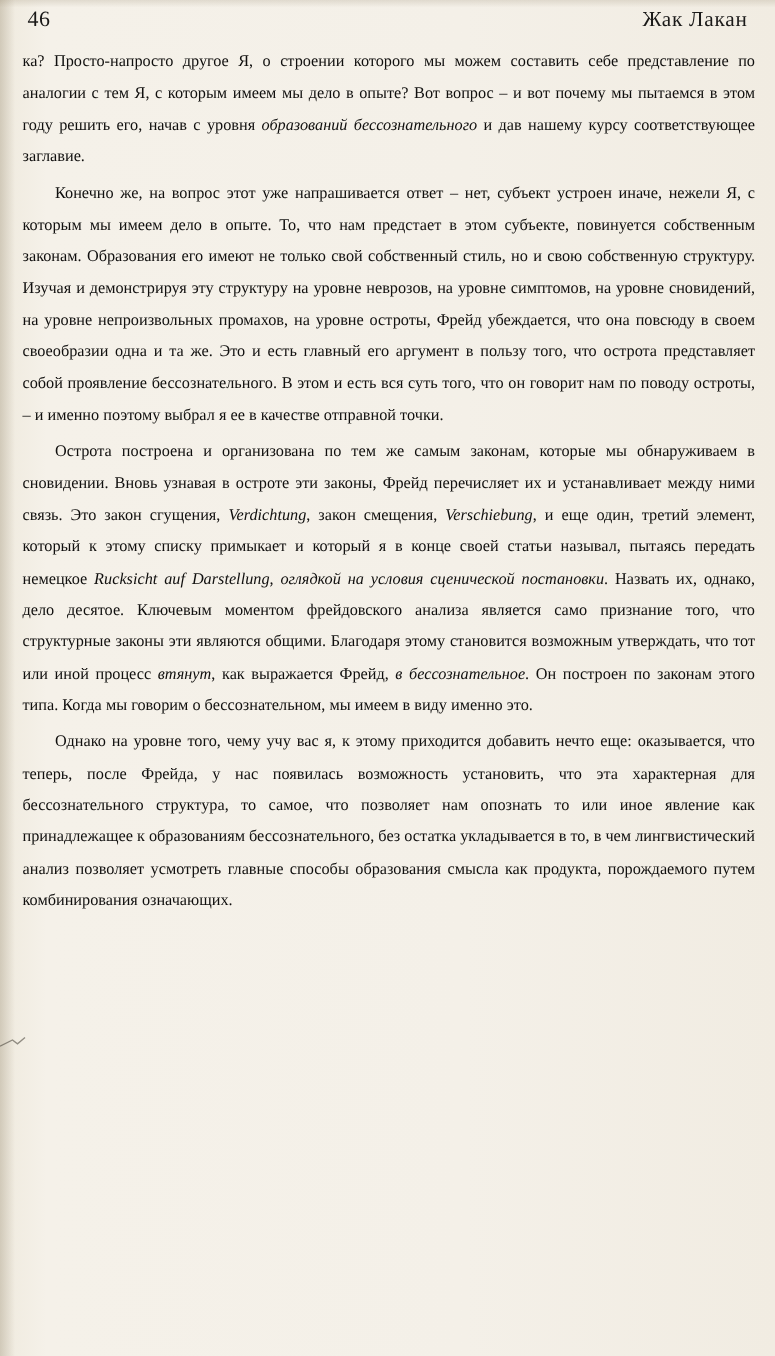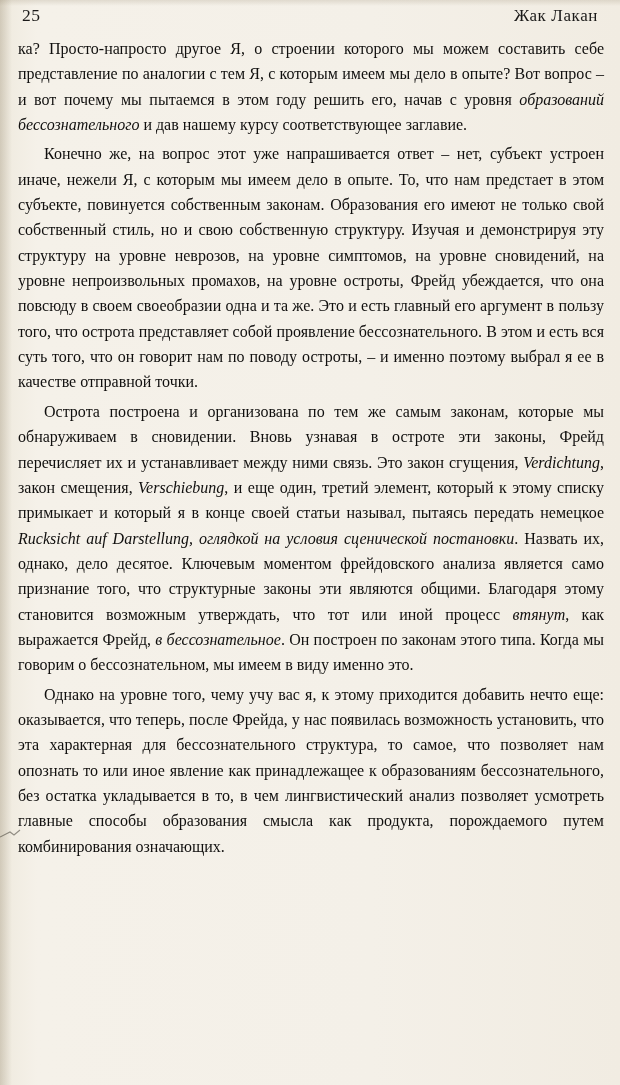--- a/index.html
+++ b/index.html
@@ -46,21 +46,21 @@
     font-size: 17px;
     letter-spacing: 0.6px;
     color: #1a1918;
     padding-right: 4px;
   }
   .body-text {
     position: absolute;
     top: 36px;
     left: 18px;
     right: 16px;
-    font-size: 16px;
+    font-size: 13px;
     line-height: 25.35px;
     text-align: justify;
     text-justify: inter-word;
     color: #100f0e;
     -webkit-font-smoothing: antialiased;
   }
   .body-text p {
     margin: 0;
     text-indent: 0;
   }
@@ -105,21 +105,21 @@
 </style>
 </head>
 <body>
 
 <div class="page">
 
   <div class="edge-shadow-top"></div>
   <div class="edge-shadow-left"></div>
 
   <div class="header">
-    <span class="folio">25</span>
+    <span class="folio">46</span>
     <span class="running-title">Жак Лакан</span>
   </div>
 
   <div class="body-text">
       <p><span>ка? Просто-напросто другое Я, о строении которого мы можем составить себе представление по аналогии с тем Я, с которым имеем мы дело в опыте? Вот вопрос – и вот почему мы пытаемся в этом году решить его, начав с уровня </span><span class="it">образований бессознательного</span><span> и дав нашему курсу соответствующее заглавие.</span></p>
       <p class="indent"><span>Конечно же, на вопрос этот уже напрашивается ответ – нет, субъект устроен иначе, нежели Я, с которым мы имеем дело в опыте. То, что нам предстает в этом субъекте, повинуется собственным законам. Образования его имеют не только свой собственный стиль, но и свою собственную структуру. Изучая и демонстрируя эту структуру на уровне неврозов, на уровне симптомов, на уровне сновидений, на уровне непроизвольных промахов, на уровне остроты, Фрейд убеждается, что она повсюду в своем своеобразии одна и та же. Это и есть главный его аргумент в пользу того, что острота представляет собой проявление бессознательного. В этом и есть вся суть того, что он говорит нам по поводу остроты, – и именно поэтому выбрал я ее в качестве отправной точки.</span></p>
       <p class="indent"><span>Острота построена и организована по тем же самым законам, которые мы обнаруживаем в сновидении. Вновь узнавая в остроте эти законы, Фрейд перечисляет их и устанавливает между ними связь. Это закон сгущения, </span><span class="it">Verdichtung</span><span>, закон смещения, </span><span class="it">Verschiebung</span><span>, и еще один, третий элемент, который к этому списку примыкает и который я в конце своей статьи называл, пытаясь передать немецкое </span><span class="it">Rucksicht auf Darstellung, оглядкой на условия сценической постановки</span><span>. Назвать их, однако, дело десятое. Ключевым моментом фрейдовского анализа является само признание того, что структурные законы эти являются общими. Благодаря этому становится возможным утверждать, что тот или иной процесс </span><span class="it">втянут</span><span>, как выражается Фрейд, </span><span class="it">в бессознательное</span><span>. Он построен по законам этого типа. Когда мы говорим о бессознательном, мы имеем в виду именно это.</span></p>
       <p class="indent"><span>Однако на уровне того, чему учу вас я, к этому приходится добавить нечто еще: оказывается, что теперь, после Фрейда, у нас появилась возможность установить, что эта характерная для бессознательного структура, то самое, что позволяет нам опознать то или иное явление как принадлежащее к образованиям бессознательного, без остатка укладывается в то, в чем лингвистический анализ позволяет усмотреть главные способы образования смысла как продукта, порождаемого путем комбинирования означающих.</span></p>
     </div>
 

